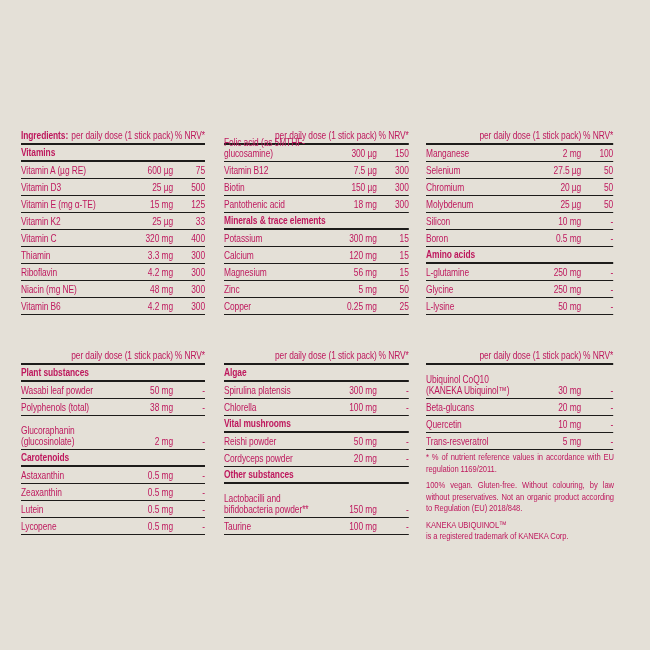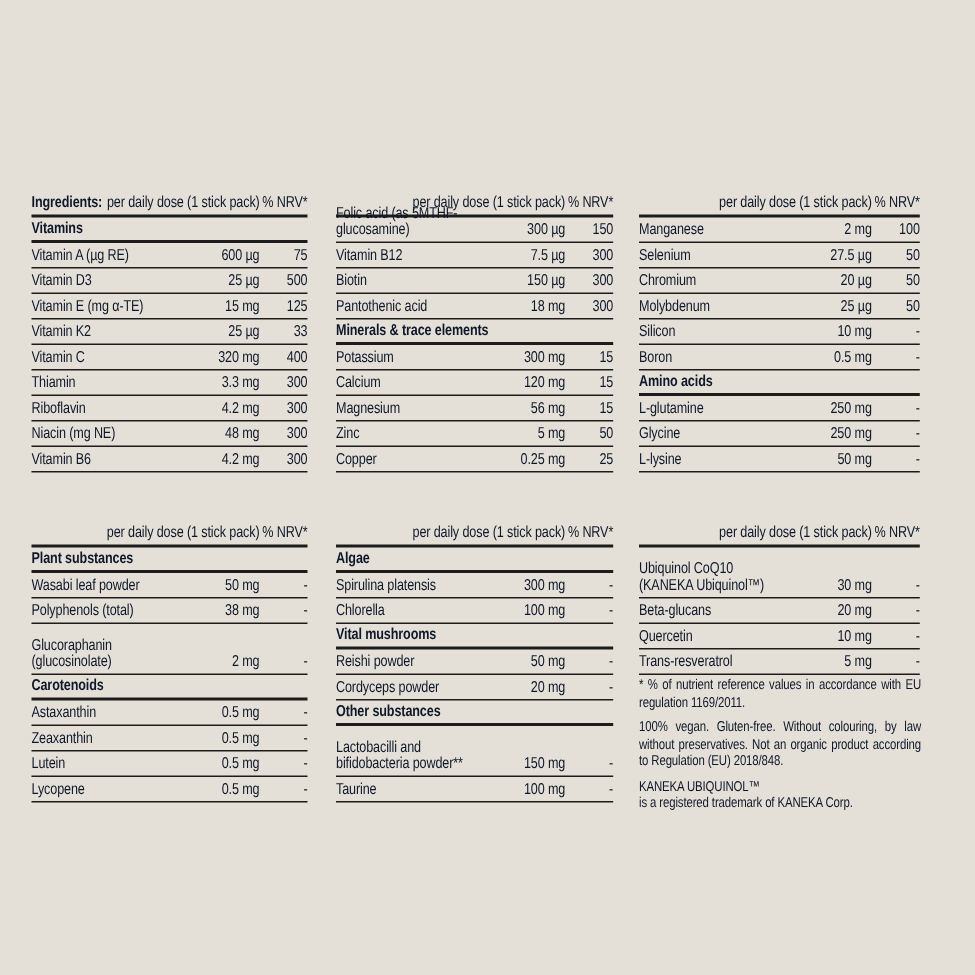--- a/index.html
+++ b/index.html
@@ -1,18 +1,18 @@
 <!DOCTYPE html>
 <html><head>
 <meta charset="utf-8">
 <style>
   html,body{margin:0;padding:0;background:#e4e0d7;}
   .canvas{
     position:relative;width:650px;height:650px;background:#e4e0d7;
-    font-family:"Liberation Sans",sans-serif;color:#0f172a;overflow:hidden;border-radius:11px;
+    font-family:"Liberation Sans",sans-serif;color:#be185d;overflow:hidden;border-radius:11px;
   }
   .table{
     position:absolute;transform:scaleX(0.8);transform-origin:left top;
     font-size:10.5px;letter-spacing:-0.1px;
   }
   .row{
     display:flex;align-items:flex-end;height:17px;box-sizing:border-box;
     padding-bottom:2px;border-bottom:1px solid #1d1c1a;line-height:1.05;
     white-space:nowrap;
   }

